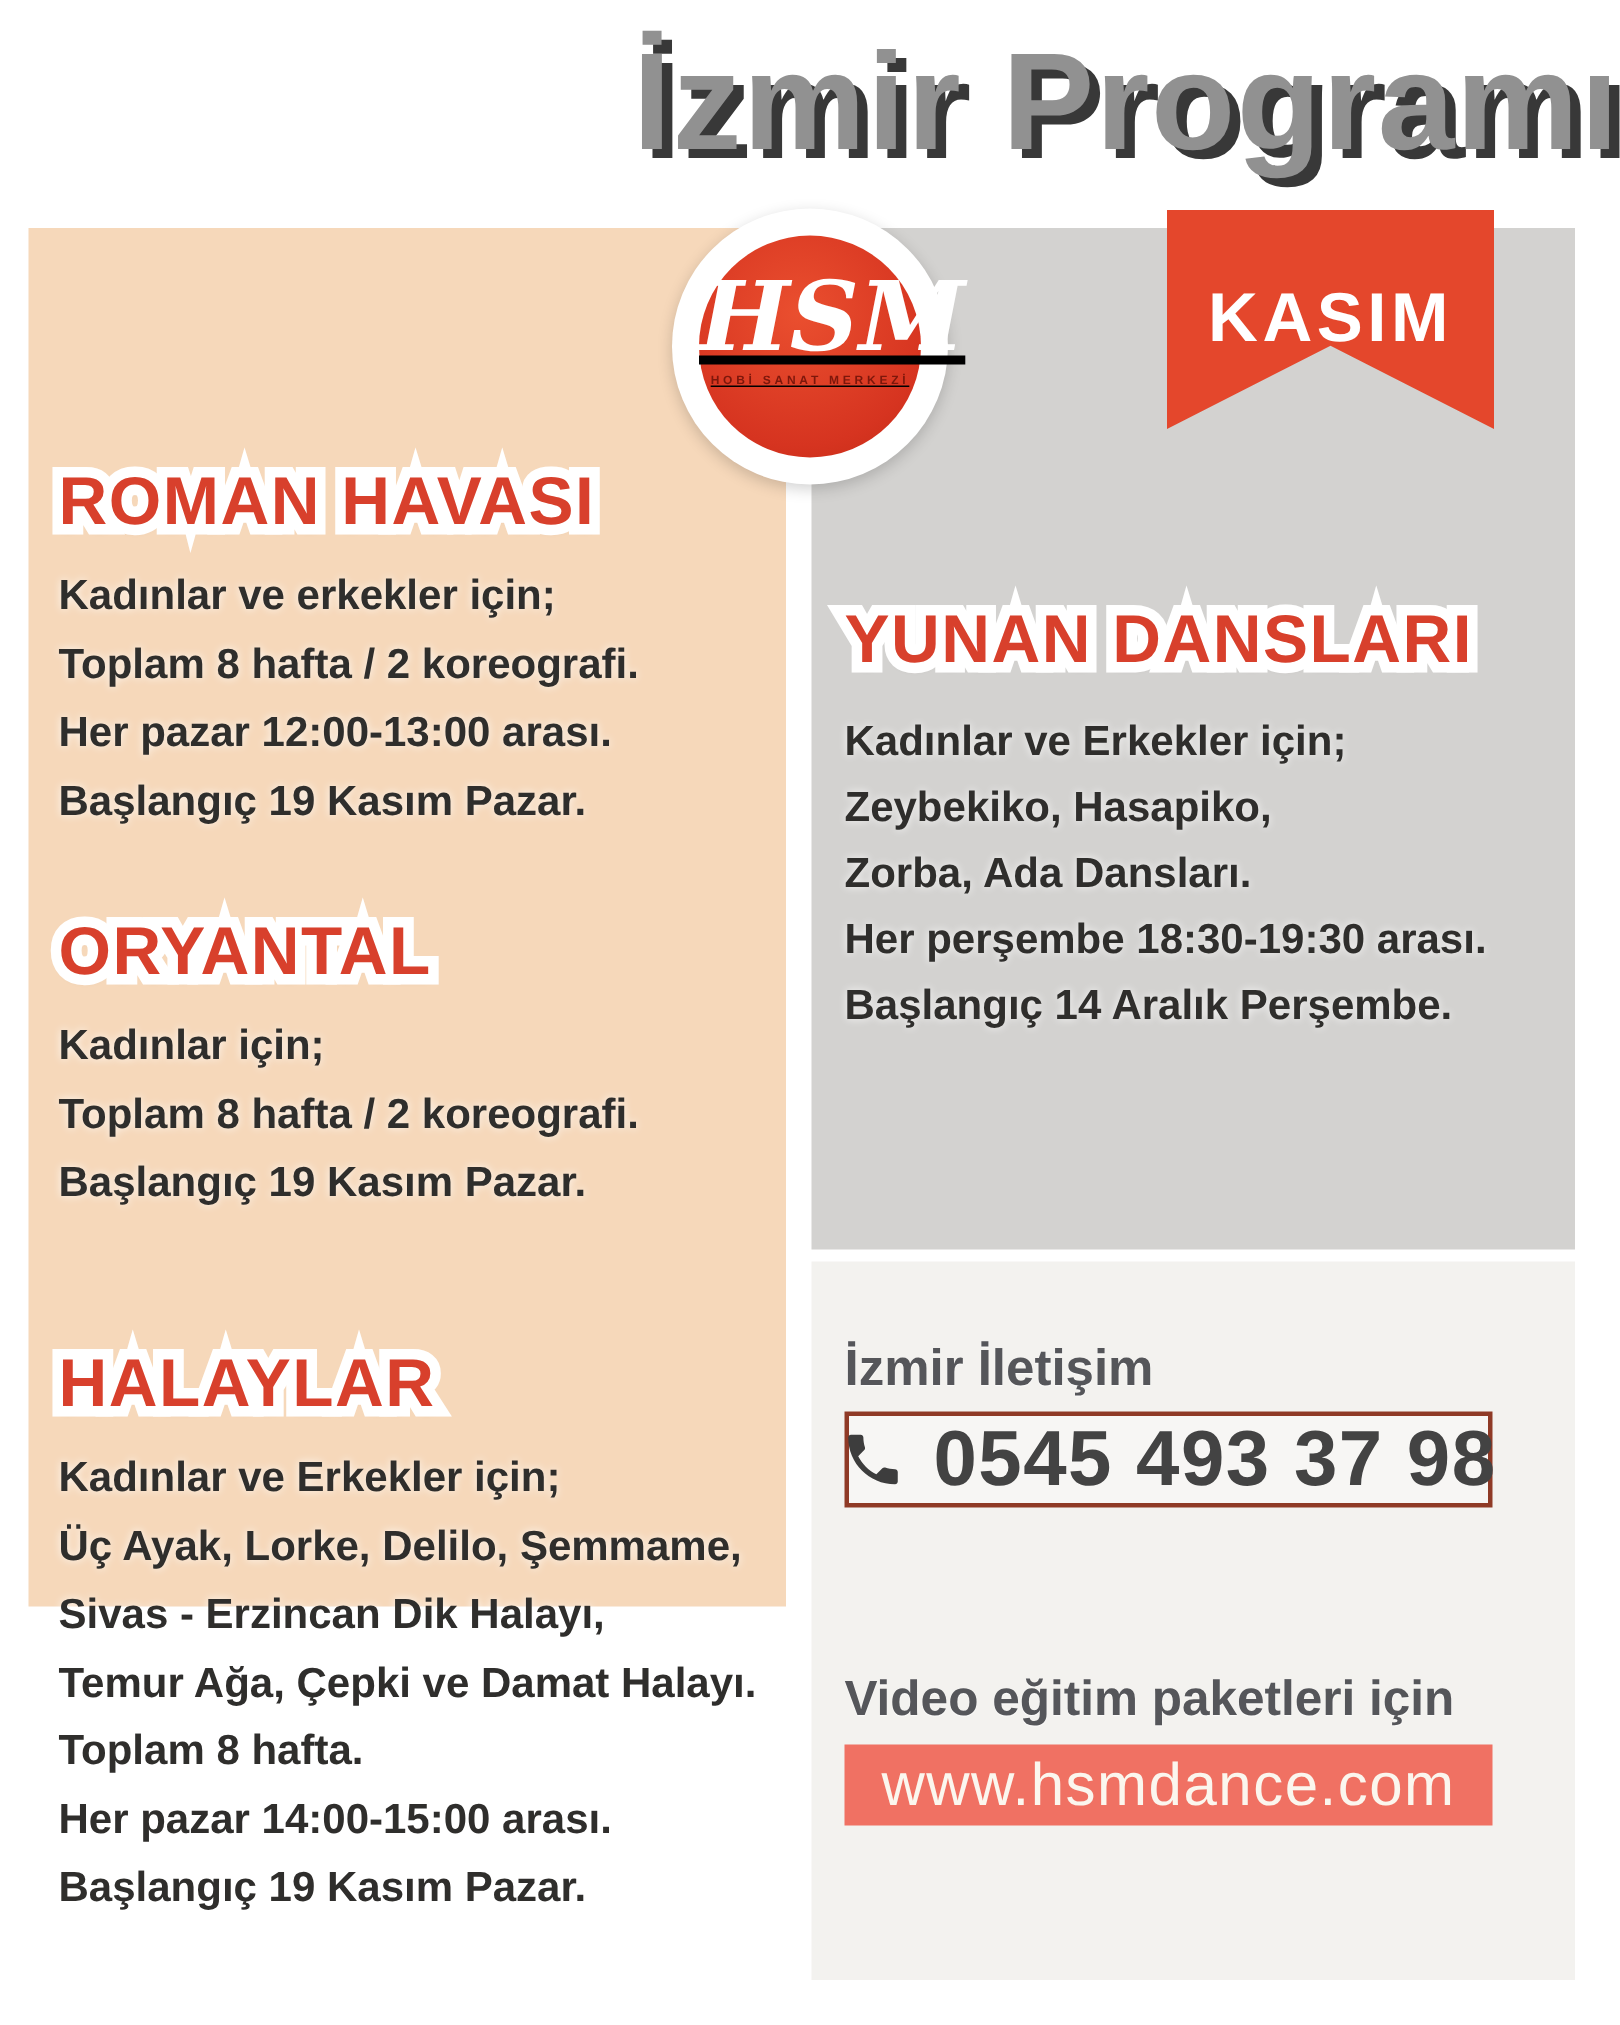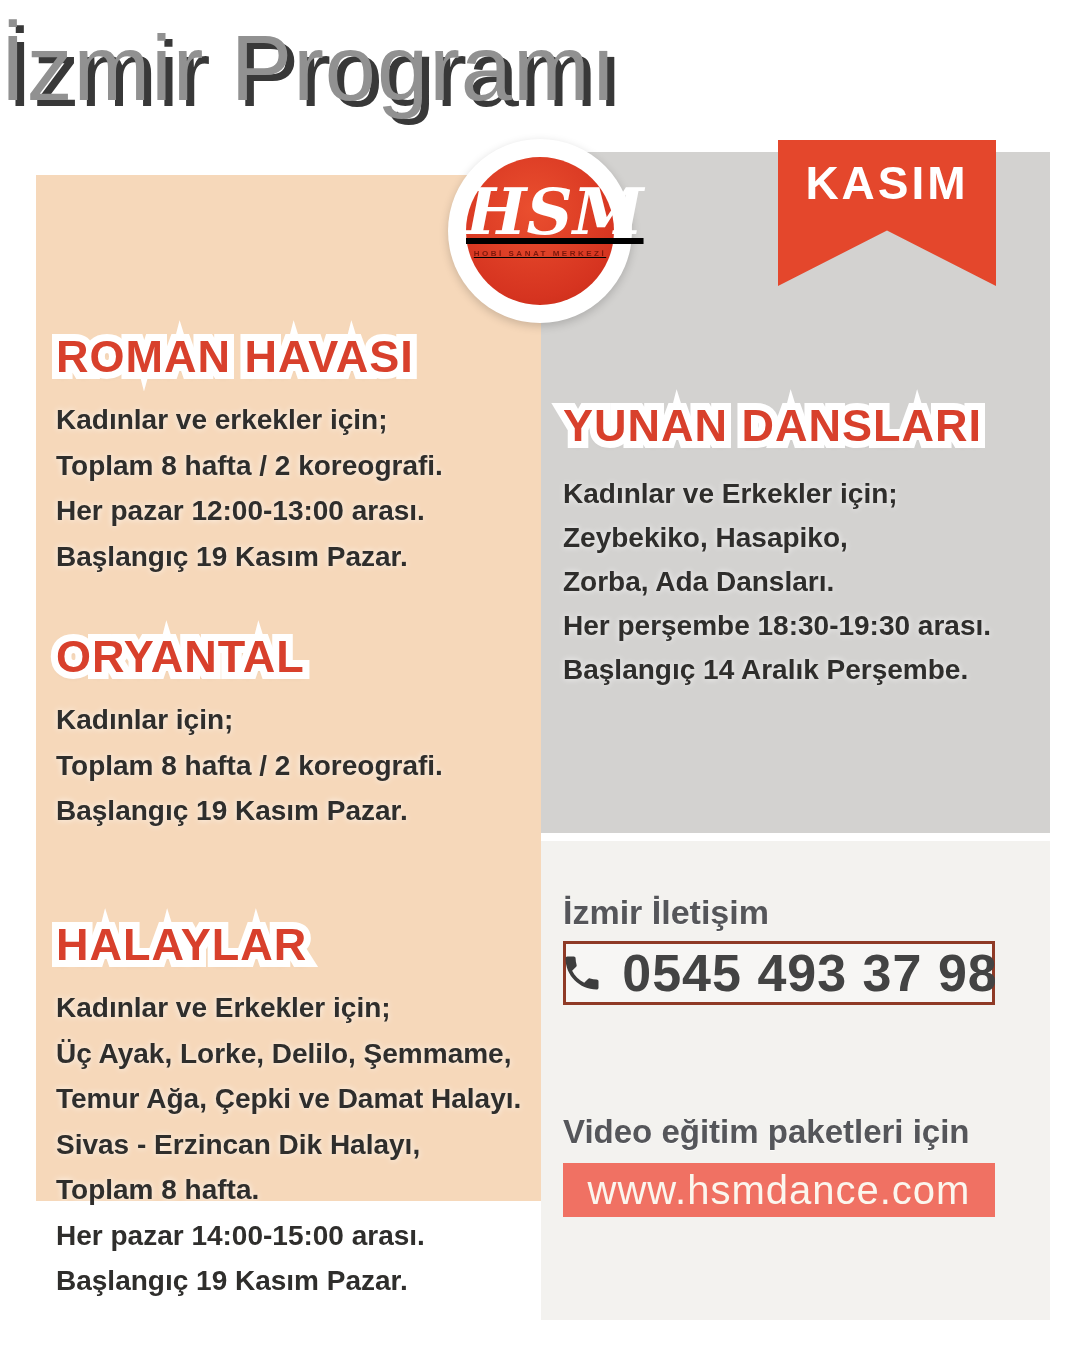--- a/index.html
+++ b/index.html
@@ -7,42 +7,42 @@
     --heading-red:#d8402c; --ribbon-red:#e4472c; --coral:#f07163;
     --phone-border:#8f3a26; --title-gray:#919191; --title-shadow:#383838;
     --text-dark:#2f2e2c; --muted-heading:#55565a; --logo-red:#d63420;
   }
   *{margin:0;padding:0;box-sizing:border-box}
   body{background:#fff;font-family:"Liberation Sans","DejaVu Sans",sans-serif;}
   .poster{position:relative;width:1080px;height:1350px;background:#ffffff;overflow:hidden;}
 
   
   .title{
-    position:absolute;left:0;top:16px;width:100%;text-align:left;
-    font-size:92px;font-weight:normal;letter-spacing:1px;
+    position:absolute;left:0;top:16px;width:100%;text-align:right;
+    font-size:92px;font-weight:bold;letter-spacing:1px;
     color:var(--title-gray);
     text-shadow:7px 6px 0 var(--title-shadow);
   }
 
   
   .panel{position:absolute;}
-  .panel-left{left:36px;top:152px;width:505px;height:1026px;background:var(--peach);margin-top:23px;}
+  .panel-left{left:19px;top:152px;width:505px;height:919px;background:var(--peach);}
   .panel-right-top{left:541px;top:152px;width:509px;height:681px;background:var(--gray-panel);}
   .panel-right-bottom{left:541px;top:841px;width:509px;height:479px;background:var(--light-panel);}
 
   
   .ribbon{
     position:absolute;left:778px;top:140px;width:218px;height:146px;
     background:var(--ribbon-red);
     clip-path:polygon(0 0,100% 0,100% 100%,50% 62%,0 100%);
     text-align:center;
     filter:drop-shadow(0 2px 3px rgba(0,0,0,.25));
   }
   .ribbon span{
-    display:inline-block;margin-top:16px;
+    display:inline-block;margin-top:44px;
     font-size:46px;font-weight:bold;letter-spacing:3px;color:#fff;
   }
 
   
   .logo{
     position:absolute;left:448px;top:139px;width:184px;height:184px;
     background:#fff;border-radius:50%;
     box-shadow:0 3px 10px rgba(0,0,0,.18);
   }
   .logo-inner{
@@ -140,22 +140,22 @@
       <h2 class="heading" data-text="ORYANTAL">ORYANTAL</h2>
       <p class="line">Kadınlar için;</p>
       <p class="line">Toplam 8 hafta / 2 koreografi.</p>
       <p class="line">Başlangıç 19 Kasım Pazar.</p>
     </section>
 
     <section class="sec sec-halaylar">
       <h2 class="heading" data-text="HALAYLAR">HALAYLAR</h2>
       <p class="line">Kadınlar ve Erkekler için;</p>
       <p class="line">Üç Ayak, Lorke, Delilo, Şemmame,</p>
+      <p class="line">Sivas - Erzincan Dik Halayı,</p>
       <p class="line">Temur Ağa, Çepki ve Damat Halayı.</p>
-      <p class="line">Sivas - Erzincan Dik Halayı,</p>
       <p class="line">Toplam 8 hafta.</p>
       <p class="line">Her pazar 14:00-15:00 arası.</p>
       <p class="line">Başlangıç 19 Kasım Pazar.</p>
     </section>
   </div>
 
   <div class="panel panel-right-top">
     <section class="sec sec-yunan">
       <h2 class="heading" data-text="YUNAN DANSLARI">YUNAN DANSLARI</h2>
       <p class="line">Kadınlar ve Erkekler için;</p>

